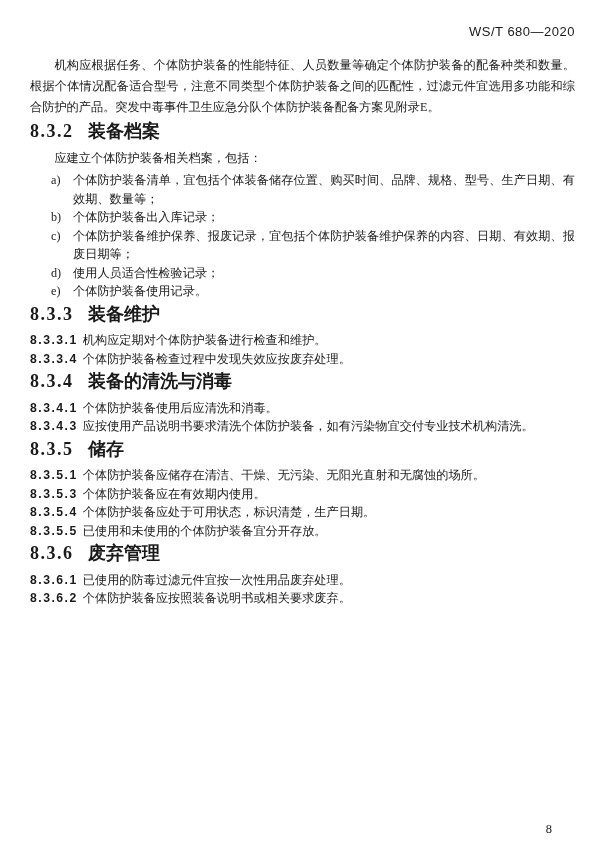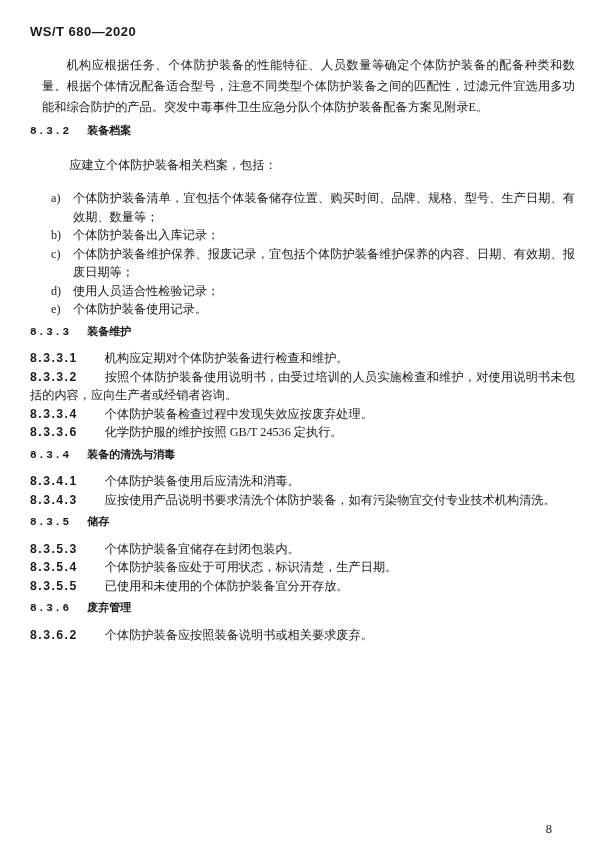--- a/index.html
+++ b/index.html
@@ -9,61 +9,62 @@
     height: 858px;
     background: #ffffff;
     overflow: hidden;
     color: #1a1a1a;
     font-family: "Liberation Serif", "DejaVu Serif", serif;
     font-size: 12.2px;
   }
   .content { padding: 24px 30px 0 30px; }
 
   .running-header {
+    text-align: right;
     font-family: "Liberation Sans", "DejaVu Sans", sans-serif;
-    font-weight: bold;
+    font-weight: normal;
     font-size: 13px;
     letter-spacing: 0.5px;
     height: 16px;
     line-height: 16px;
   }
 
   .intro {
-    margin: 15px 0 4px 12px;
+    margin: 15px 0 4px 0;
     line-height: 21px;
     text-indent: 2em;
     text-align: justify;
   }
 
   h2.sec {
-    font-family: Liberation Mono, monospace;
+    font-family: Liberation Serif, serif;
     font-weight: bold;
-    font-size: 11px;
+    font-size: 18px;
     line-height: 18.5px;
     margin: 4px 0 0 0;
   }
   h2.sec .num { letter-spacing: 1.5px; margin-right: 10px; }
 
   .clauses { margin-top: 8px; }
 
   p.clause {
     margin: 0;
     line-height: 18.5px;
     text-align: justify;
   }
   .cnum {
     font-family: "Liberation Sans", "DejaVu Sans", sans-serif;
     font-weight: bold;
     letter-spacing: 1.5px;
-    margin-right: 27px;
+    margin-right: 5px;
     white-space: nowrap;
   }
 
   p.lead {
-    margin: 15px;
+    margin: 0;
     line-height: 18.5px;
     text-indent: 2em;
   }
   .list { margin-top: 4px; }
   .li { display: flex; line-height: 18.5px; }
   .li .marker {
     flex: 0 0 43px;
     box-sizing: border-box;
     padding-left: 21px;
   }
@@ -122,27 +123,21 @@
     <section>
       <h2 class="sec">
         <span class="num">8.3.3</span>
         <span>装备维护</span>
       </h2>
       <div class="clauses">
         <p class="clause">
           <span class="cnum">8.3.3.1</span><span>机构应定期对个体防护装备进行检查和维护。</span>
         </p>
         <p class="clause">
-          <span class="cnum">8.3.3.2</span><span>按照个体防护装备使用说明书，由受过培训的人员实施检查和维护，对使用说明书未包括的内容，应向生产者或经销者咨询。</span>
-        </p>
-        <p class="clause">
           <span class="cnum">8.3.3.4</span><span>个体防护装备检查过程中发现失效应按废弃处理。</span>
-        </p>
-        <p class="clause">
-          <span class="cnum">8.3.3.6</span><span>化学防护服的维护按照 GB/T 24536 定执行。</span>
         </p>
       </div>
     </section>
 
     <section>
       <h2 class="sec">
         <span class="num">8.3.4</span>
         <span>装备的清洗与消毒</span>
       </h2>
       <div class="clauses">
@@ -155,38 +150,44 @@
       </div>
     </section>
 
     <section>
       <h2 class="sec">
         <span class="num">8.3.5</span>
         <span>储存</span>
       </h2>
       <div class="clauses">
         <p class="clause">
-          <span class="cnum">8.3.5.3</span><span>个体防护装备宜储存在封闭包装内。</span>
+          <span class="cnum">8.3.5.1</span><span>个体防护装备应储存在清洁、干燥、无污染、无阳光直射和无腐蚀的场所。</span>
+        </p>
+        <p class="clause">
+          <span class="cnum">8.3.5.3</span><span>个体防护装备应在有效期内使用。</span>
         </p>
         <p class="clause">
           <span class="cnum">8.3.5.4</span><span>个体防护装备应处于可用状态，标识清楚，生产日期。</span>
         </p>
         <p class="clause">
           <span class="cnum">8.3.5.5</span><span>已使用和未使用的个体防护装备宜分开存放。</span>
         </p>
       </div>
     </section>
 
     <section>
       <h2 class="sec">
         <span class="num">8.3.6</span>
         <span>废弃管理</span>
       </h2>
       <div class="clauses">
         <p class="clause">
+          <span class="cnum">8.3.6.1</span><span>已使用的防毒过滤元件宜按一次性用品废弃处理。</span>
+        </p>
+        <p class="clause">
           <span class="cnum">8.3.6.2</span><span>个体防护装备应按照装备说明书或相关要求废弃。</span>
         </p>
       </div>
     </section>
 
   </div>
 
   <div class="page-number">8</div>
 </div>
 

